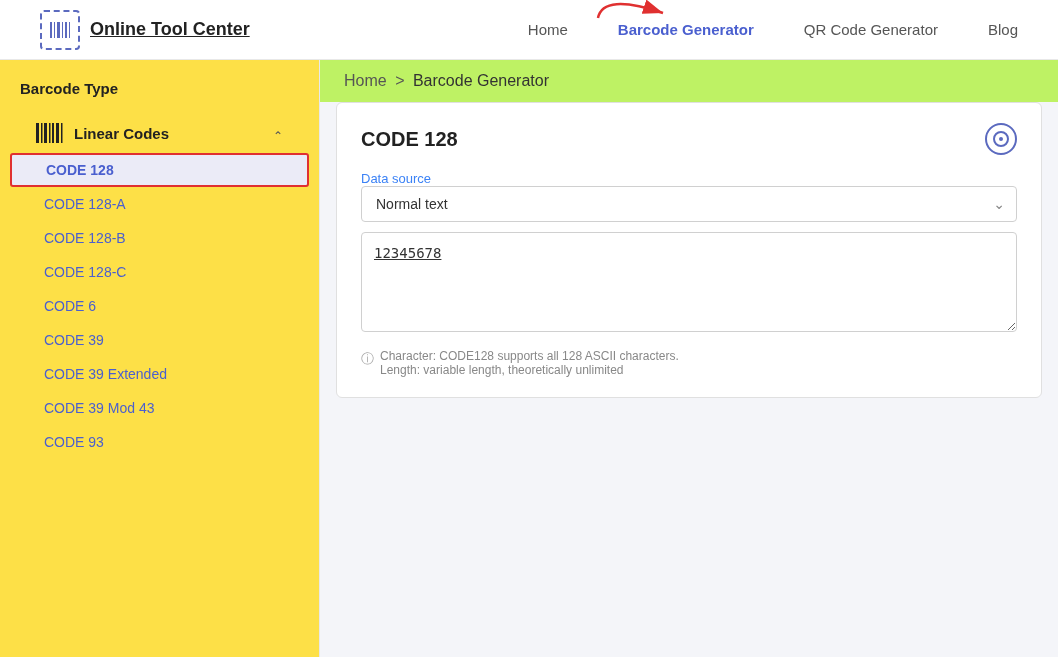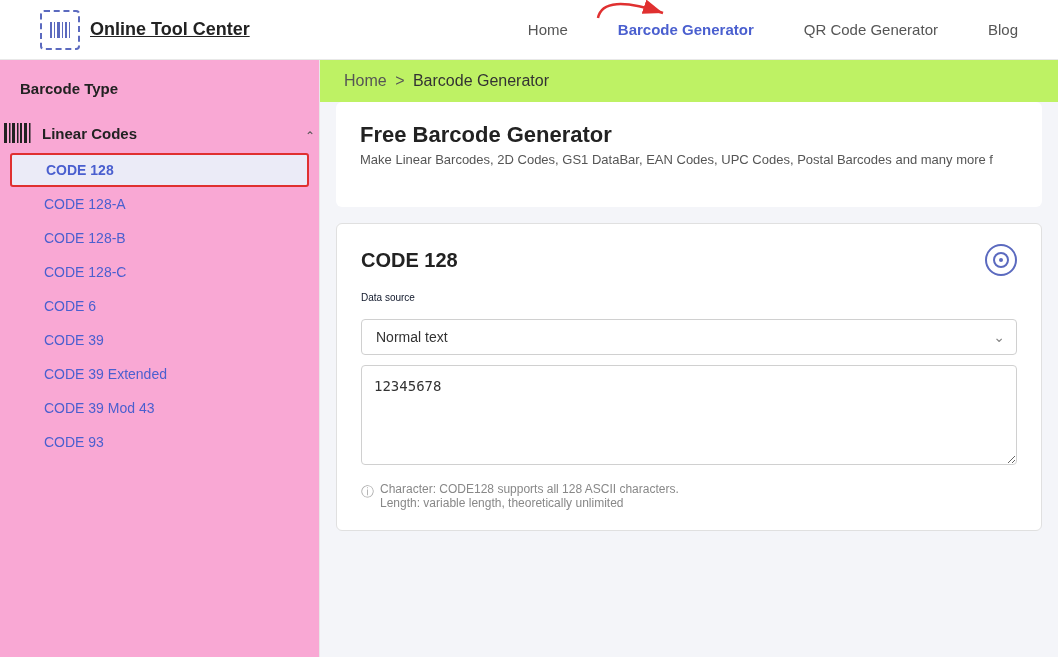--- a/index.html
+++ b/index.html
@@ -57,33 +57,33 @@
       height: calc(657px - 60px);
     }
 
     
     .sidebar {
       width: 320px;
       min-width: 320px;
       border-right: 1px solid #e8e8e8;
       padding: 20px 0;
       overflow-y: auto;
-      background: #f9a8d4;
+      background: #fde047;
     }
     .sidebar-title {
       font-size: 15px;
       font-weight: 600;
       color: #222;
       padding: 0 20px 16px 20px;
     }
     .linear-codes-header {
       display: flex;
       align-items: flex-end;
       justify-content: space-between;
-      padding: 10px 4px;
+      padding: 10px 36px;
       cursor: pointer;
     }
     .linear-codes-left {
       display: flex;
       align-items: center;
       gap: 10px;
     }
     .linear-codes-label {
       font-size: 15px;
       font-weight: 700;
@@ -189,23 +189,23 @@
       justify-content: center;
     }
     .target-dot {
       width: 4px;
       height: 4px;
       border-radius: 50%;
       background: #5b6abf;
     }
 
     .data-source-label {
-      font-size: 10px;
-      color: #0f172a;
-      margin-bottom: 16px;
+      font-size: 13px;
+      color: #3b82f6;
+      margin-bottom: 0;
     }
     .dropdown-wrapper {
       position: relative;
       margin-bottom: 10px;
     }
     .dropdown-wrapper select {
       width: 100%;
       padding: 9px 14px;
       border: 1px solid #d0d0d0;
       border-radius: 4px;
@@ -226,20 +226,21 @@
     .text-area {
       width: 100%;
       height: 100px;
       padding: 12px;
       border: 1px solid #d0d0d0;
       border-radius: 4px;
       font-size: 14px;
       color: #333;
       resize: vertical;
       margin-bottom: 10px;
+      text-decoration: underline;
     }
     .info-text {
       font-size: 12px;
       color: #888;
       display: flex;
       gap: 6px;
       align-items: flex-start;
       margin-top: 4px;
     }
     .info-icon {
@@ -327,24 +328,20 @@
   </aside>
 
   <main class="main">
 
     <div class="breadcrumb">
       <span class="breadcrumb-link">Home</span>
       <span class="breadcrumb-sep">&gt;</span>
       <span class="breadcrumb-current">Barcode Generator</span>
     </div>
 
-    <div class="content-card">
-      <h1 class="page-title">Free Barcode Generator</h1>
-      <p class="page-subtitle">Make Linear Barcodes, 2D Codes, GS1 DataBar, EAN Codes, UPC Codes, Postal Barcodes and many more f</p>
-    </div>
 
     <div class="code128-card">
       <div class="code128-header">
         <h2 class="code128-title">CODE 128</h2>
         <div class="target-icon">
           <div class="target-inner">
             <div class="target-dot"></div>
           </div>
         </div>
       </div>

